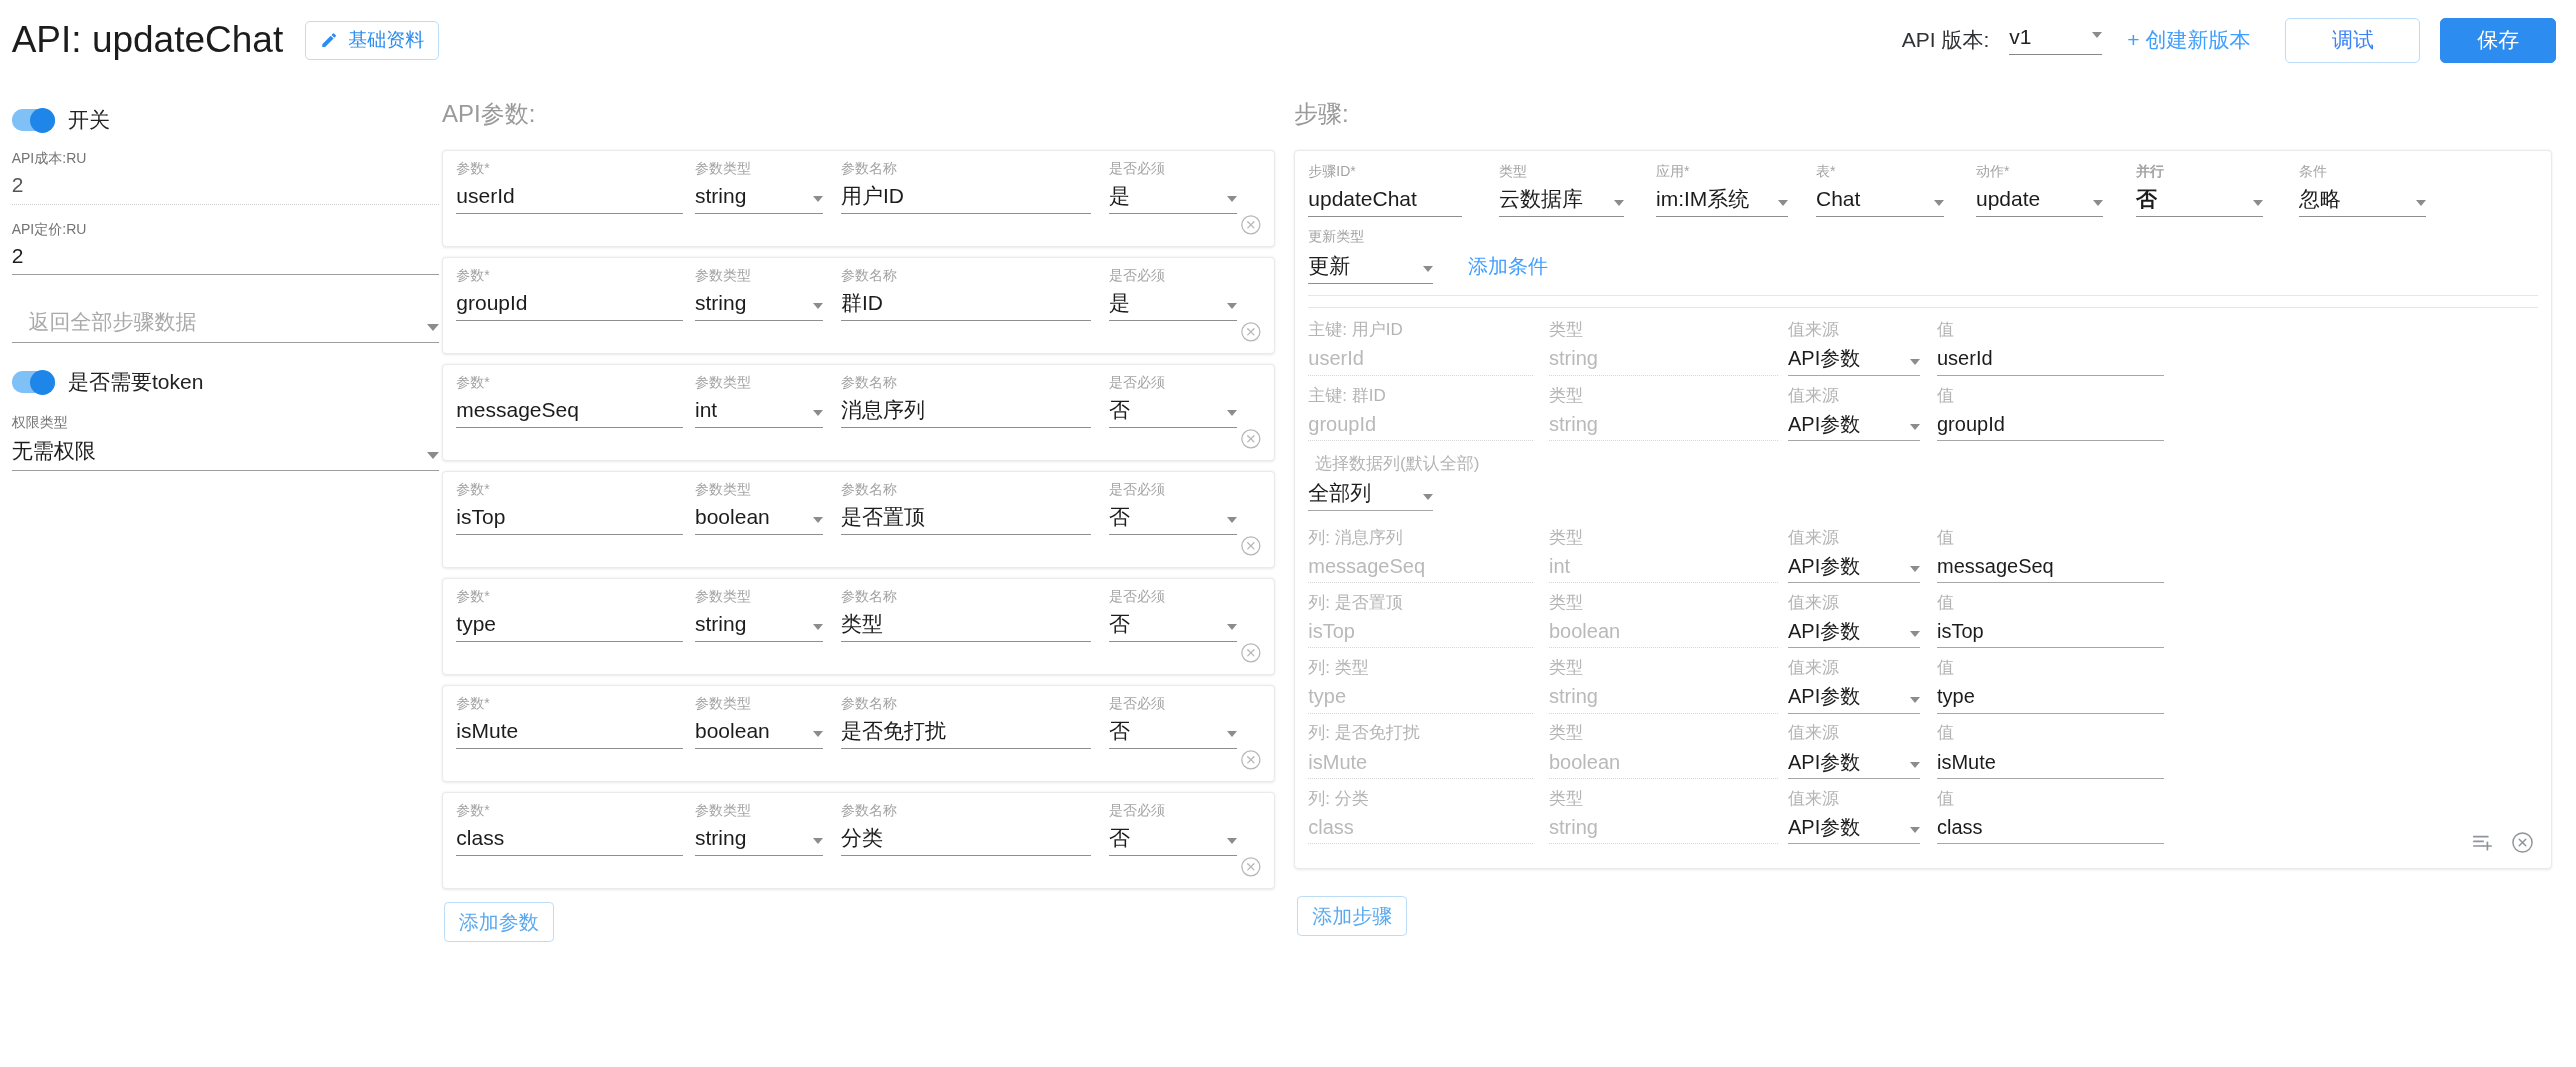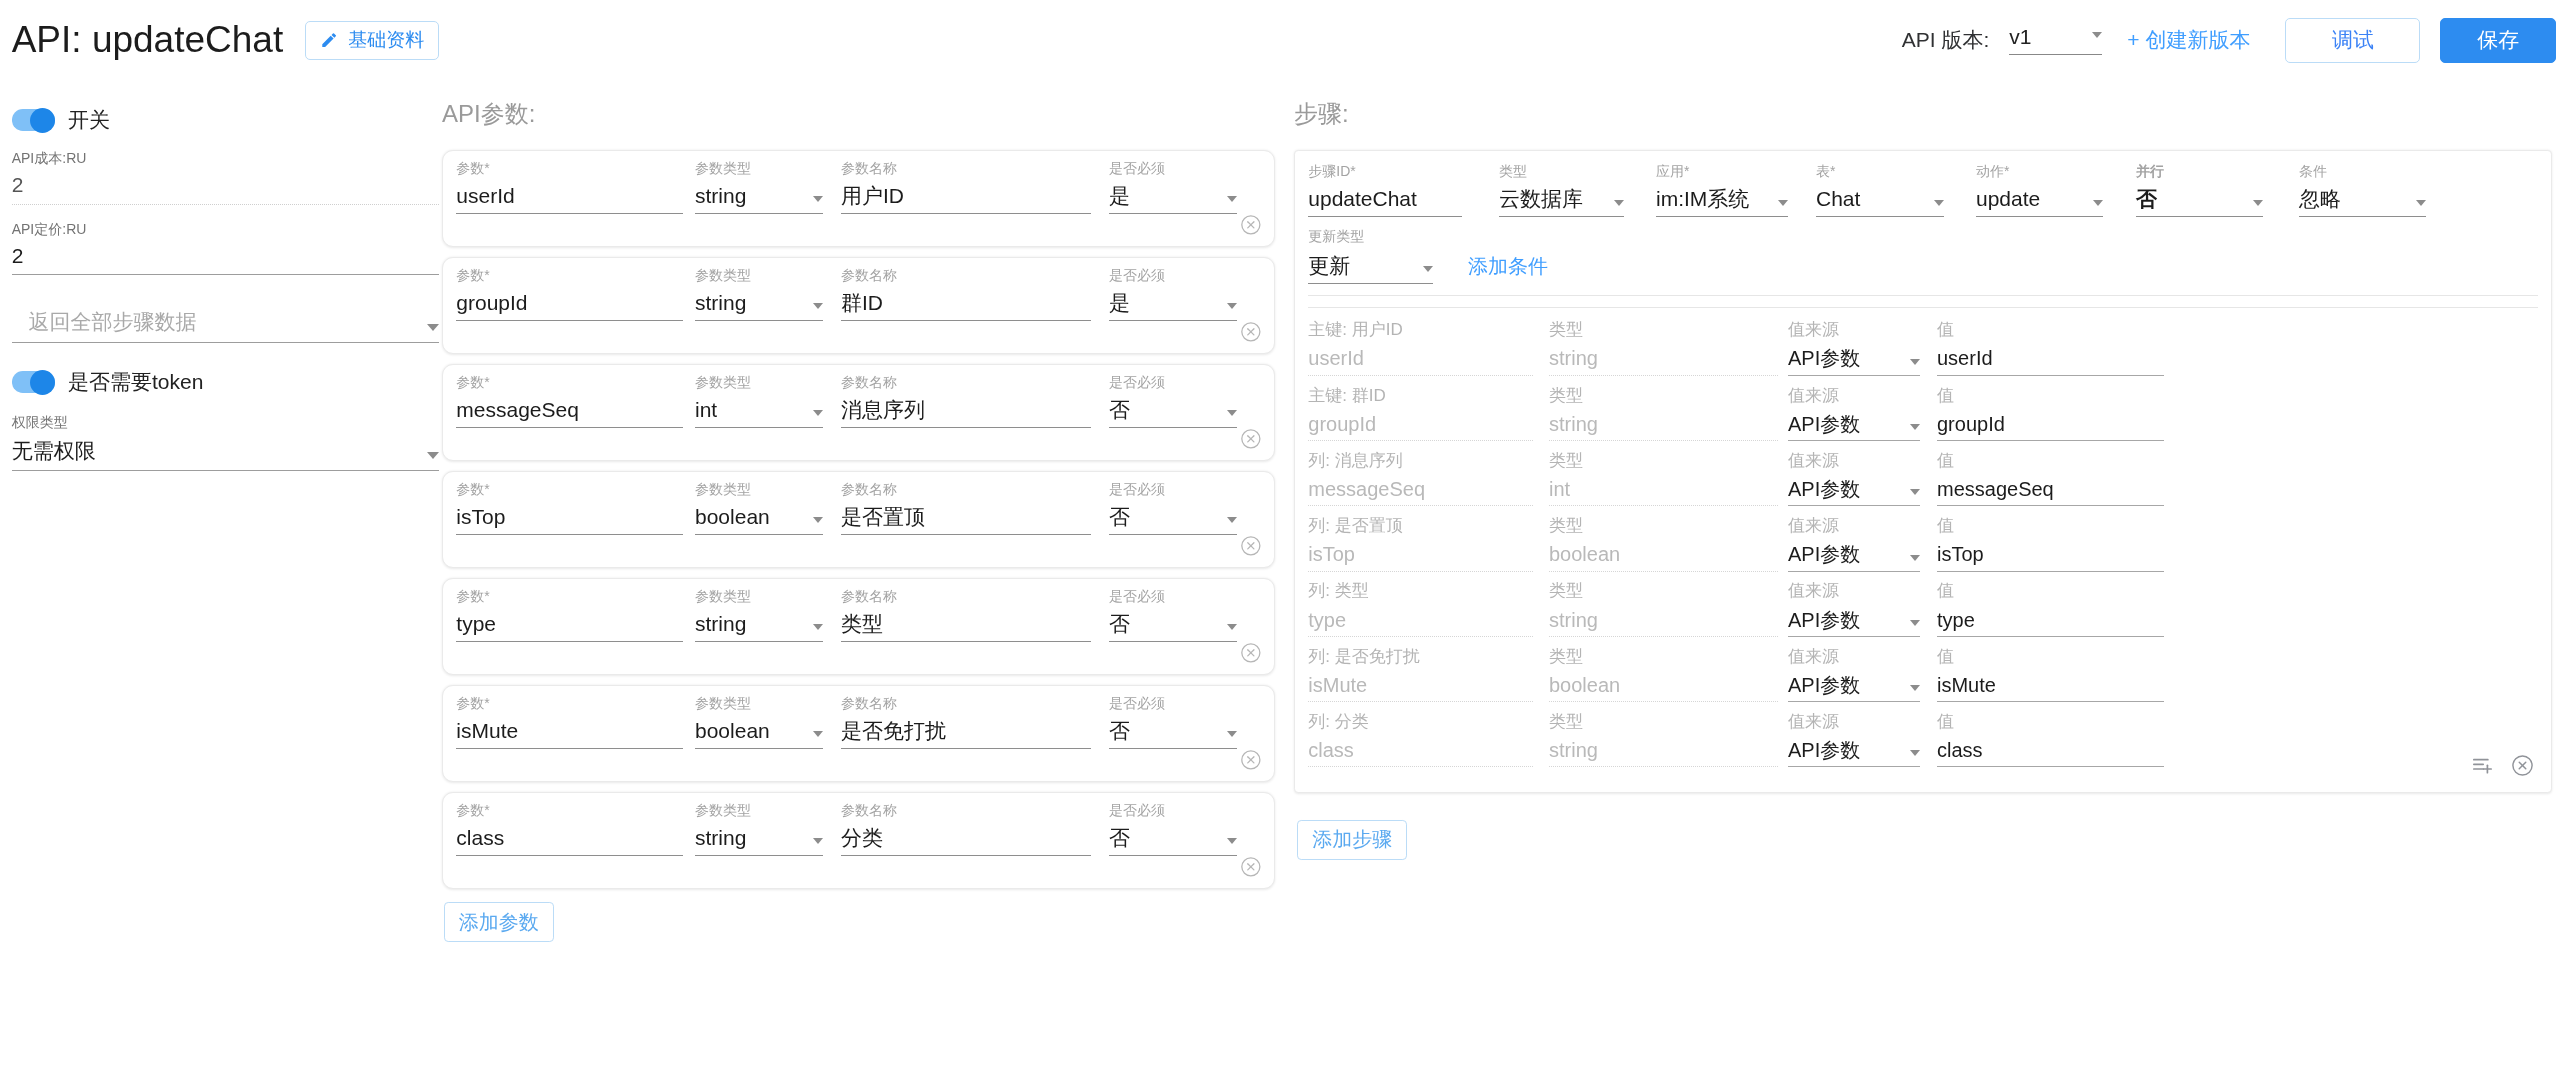--- a/index.html
+++ b/index.html
@@ -224,21 +224,21 @@
     position: absolute;
     left: 442px;
     top: 98px;
     width: 833px;
   }
   .params-col .section-title { margin-bottom: 20px; }
 
   .card {
     background: #fff;
     border: 0.8px solid #eaeaea;
-    border-radius: 11px;
+    border-radius: 4px;
     box-shadow: 0 0.8px 2.5px rgba(0,0,0,0.09);
     position: relative;
     margin-bottom: 10px;
   }
   .param-card {
     height: 95px;
     padding: 0;
   }
   .param-grid {
     position: relative;
@@ -891,20 +891,29 @@
           </div>
           <div class="mcell m4">
             <div class="ml">值</div>
             <div class="mv-wrap ul-solid">
               <span class="mv dark">groupId</span>
             </div>
           </div>
         </div>
       </div>
 
+    <div class="colsel-row">
+      <div class="colsel">
+        <div class="ml">选择数据列(默认全部)</div>
+        <div class="mv-wrap ul-solid">
+          <span class="mv dark" style="font-size:21px;">全部列</span>
+          <span class="caret sm"></span>
+        </div>
+      </div>
+    </div>
 
     <div id="col-rows">
         <div class="map-row">
           <div class="mcell m1">
             <div class="ml">列: 消息序列</div>
             <div class="mv-wrap ul-dotted">
               <span class="mv muted">messageSeq</span>
             </div>
           </div>
           <div class="mcell m2">

